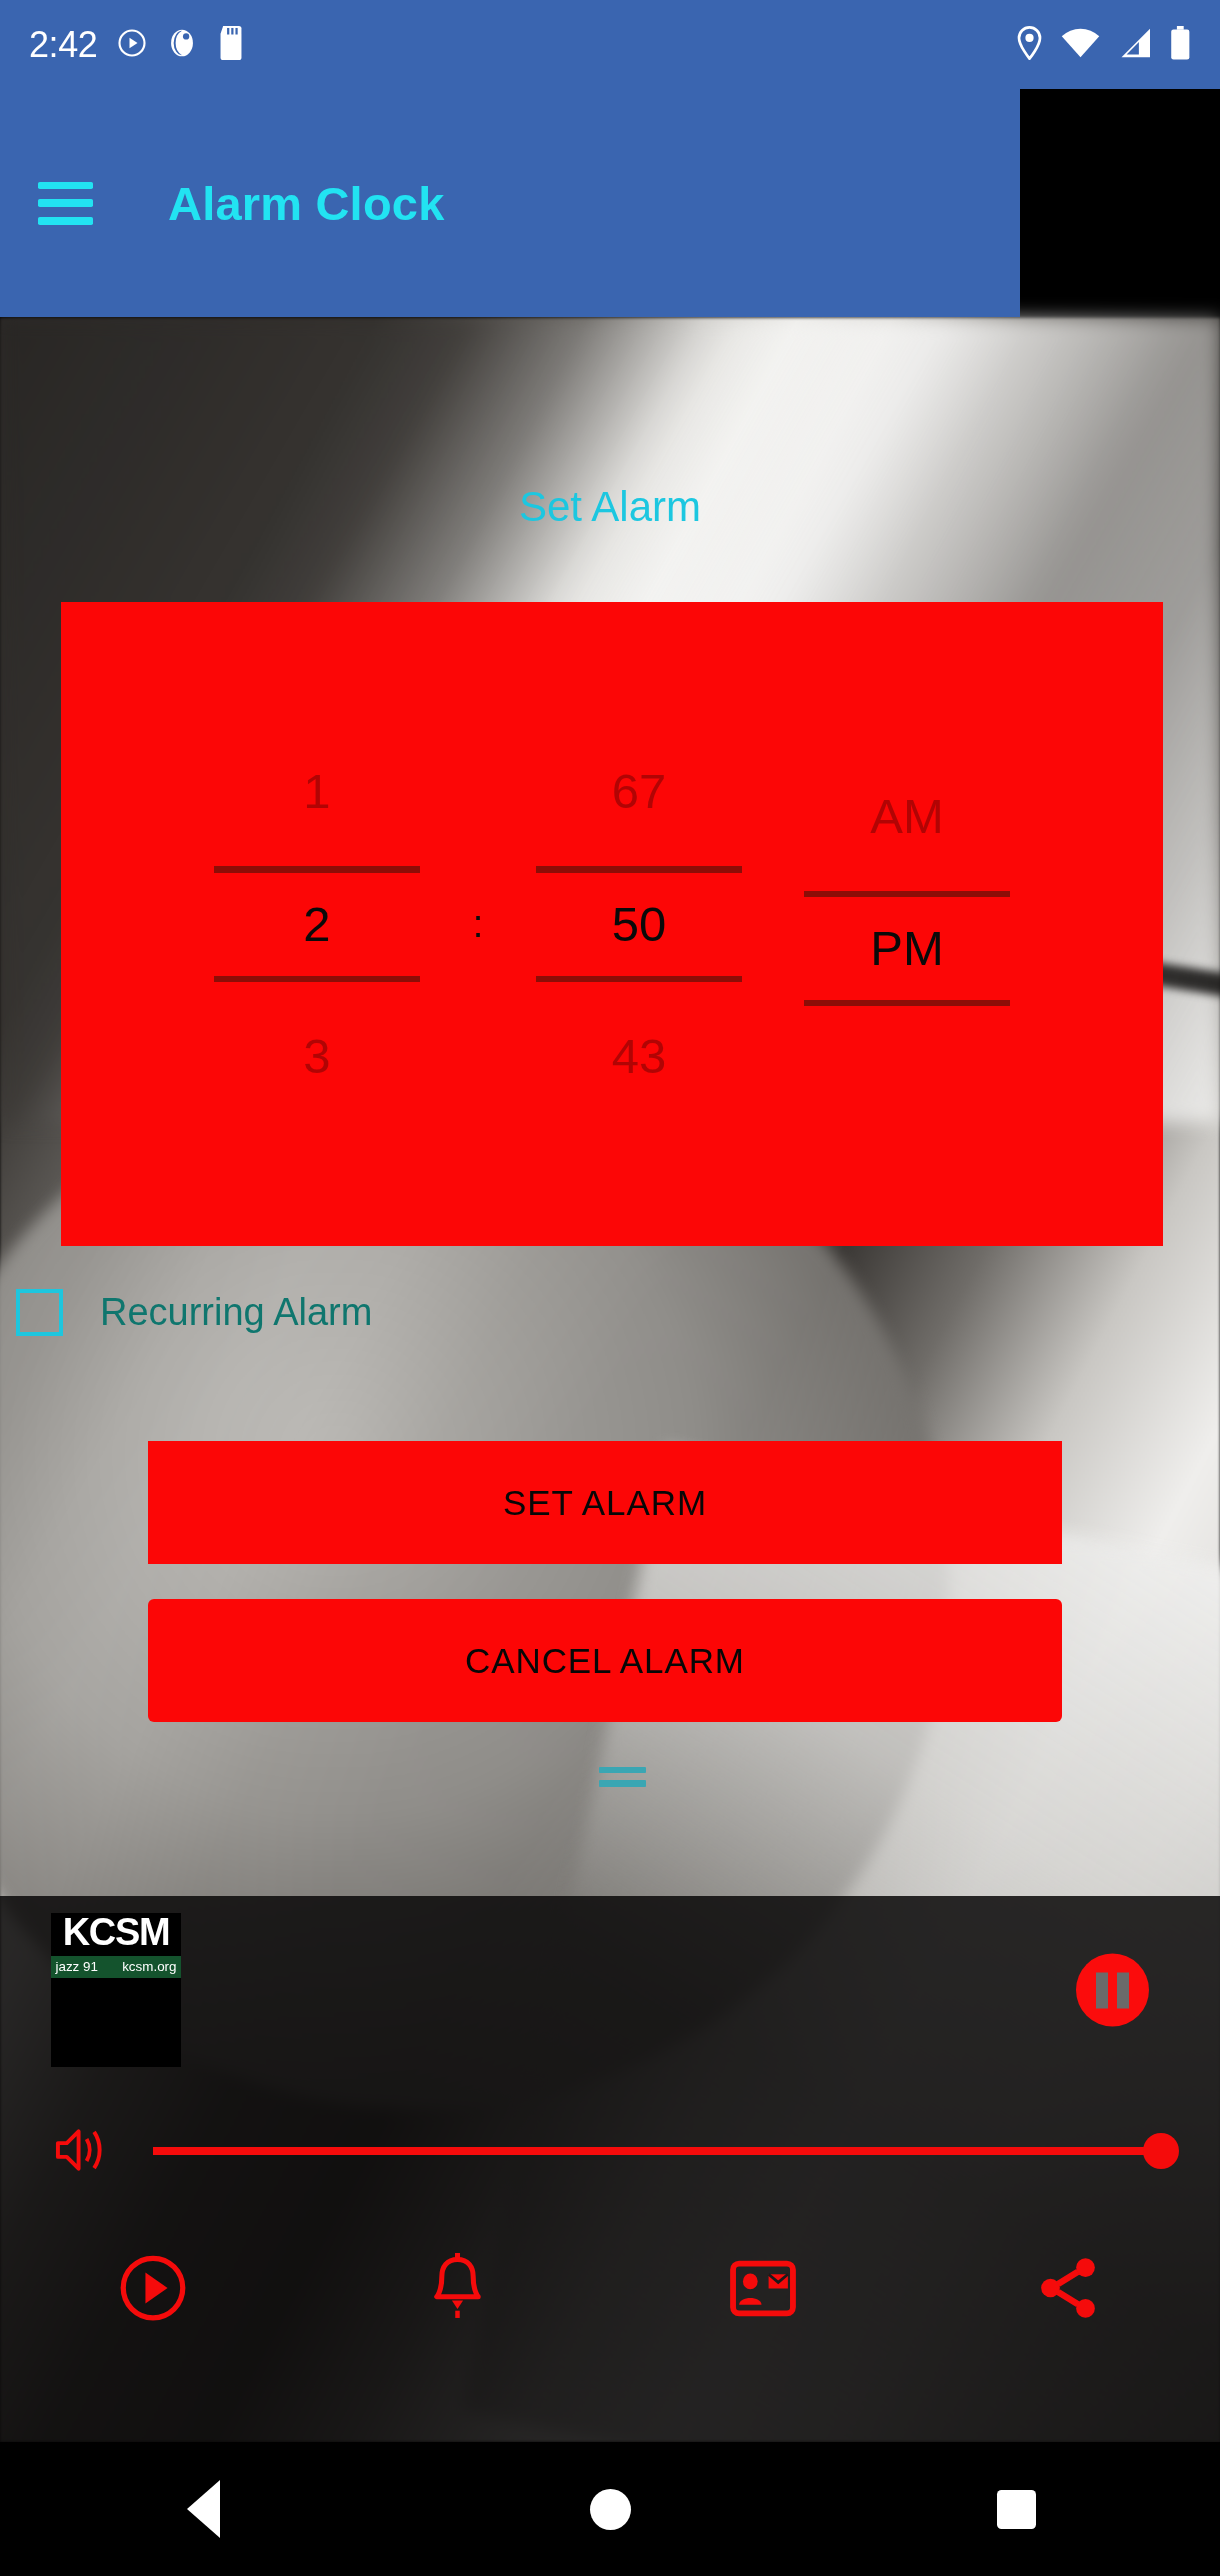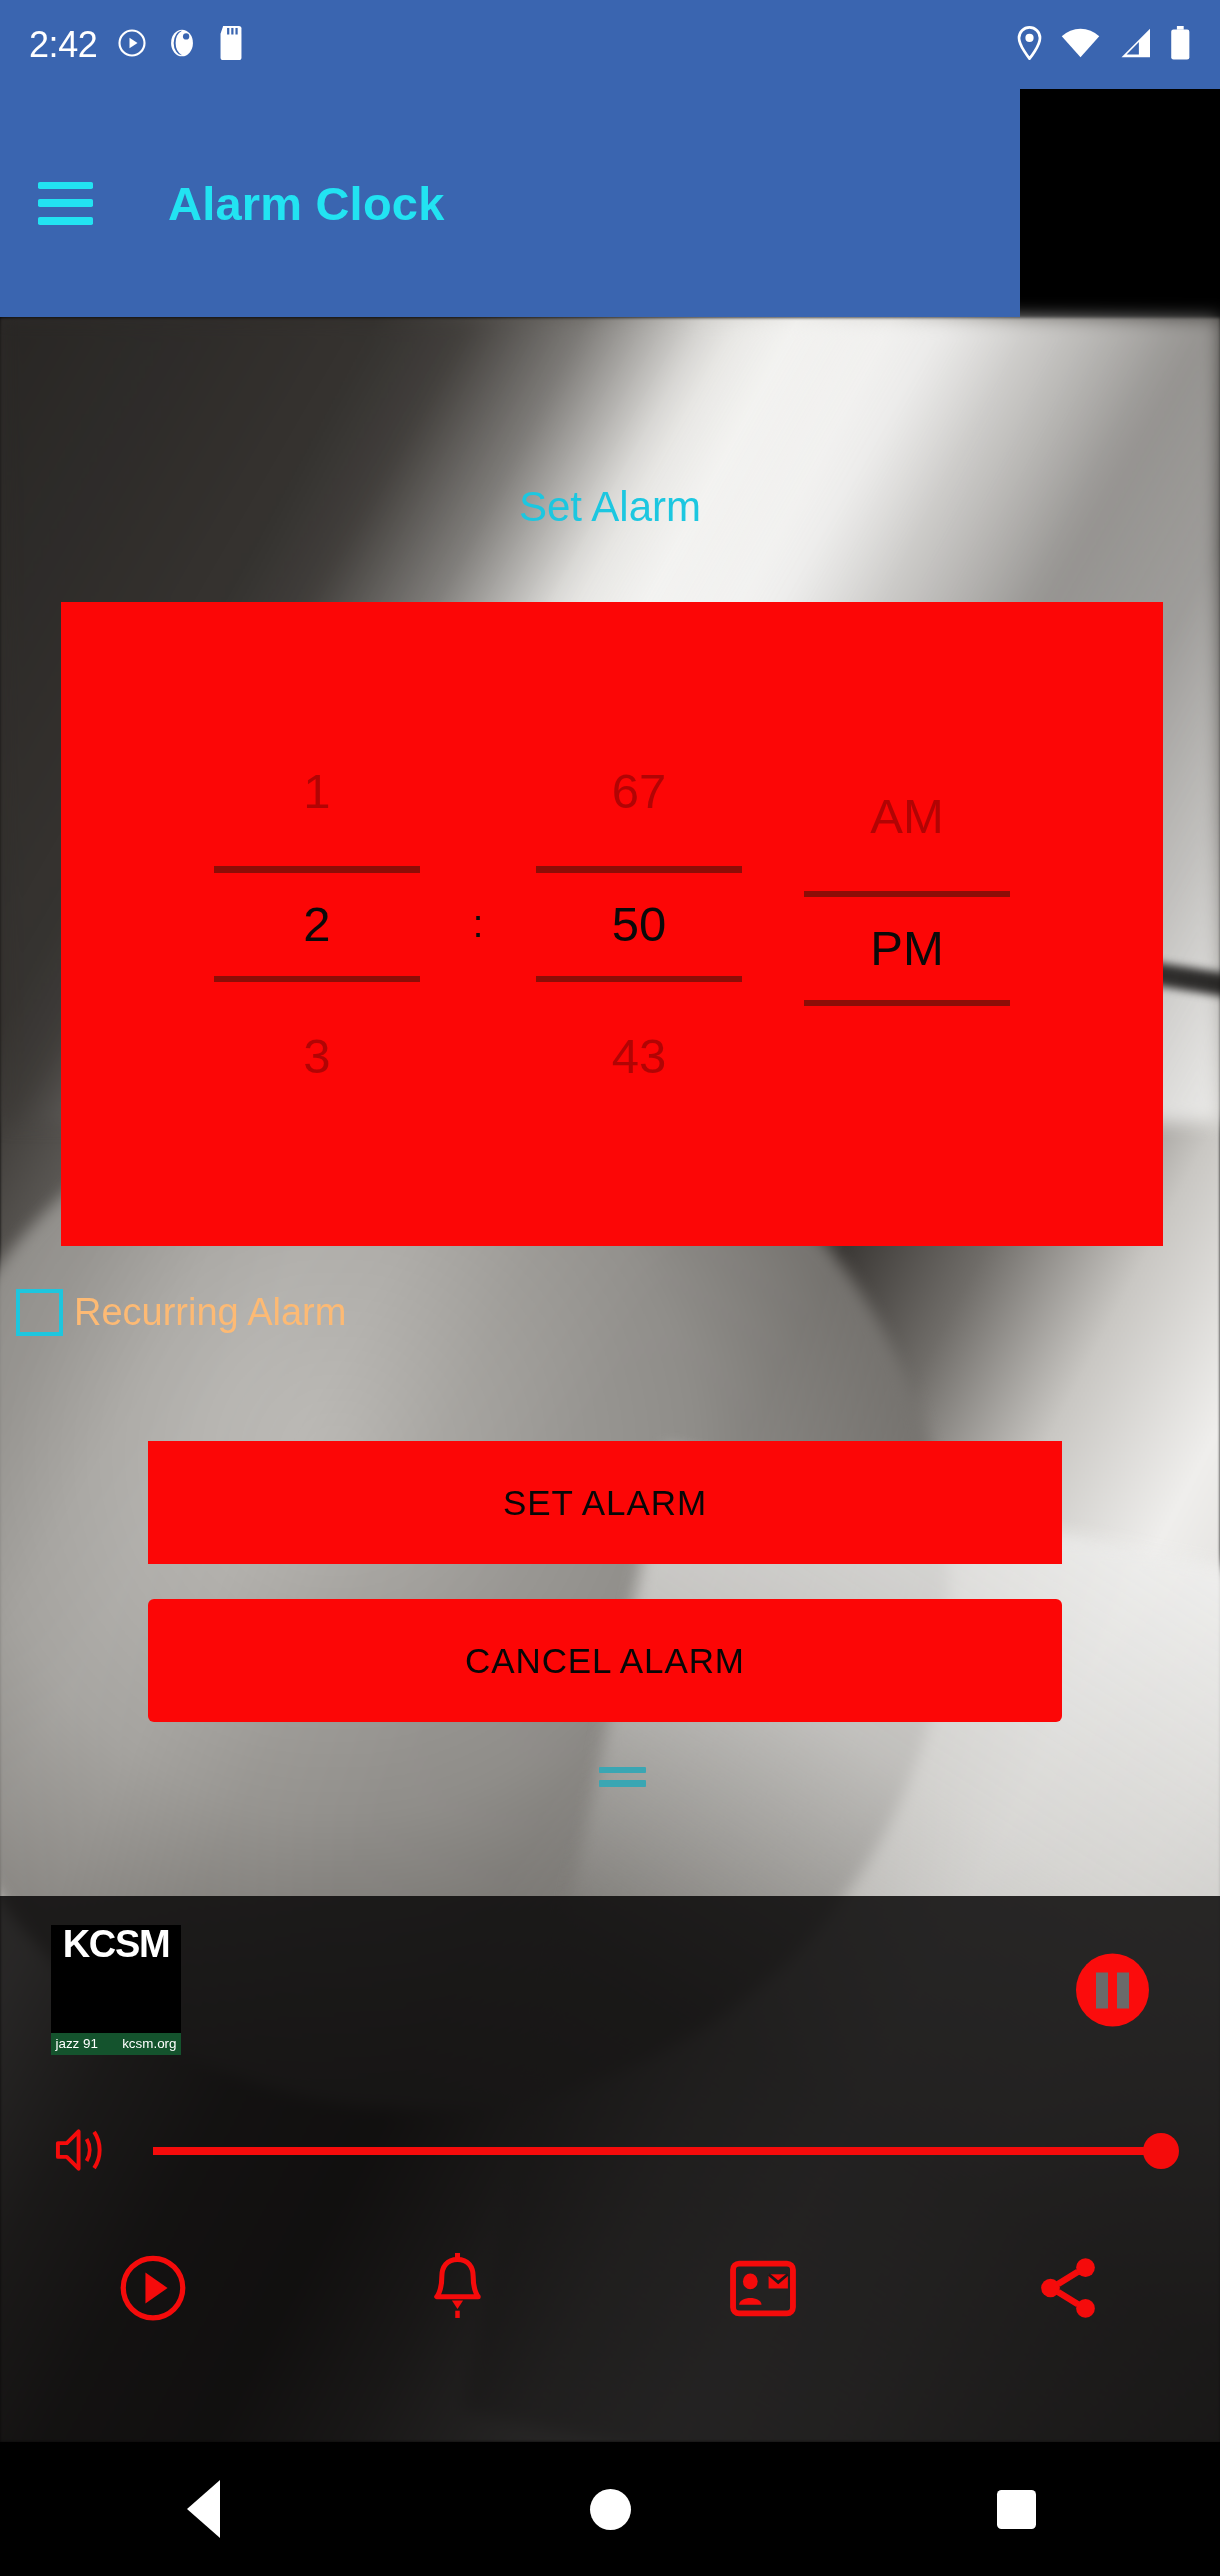--- a/index.html
+++ b/index.html
@@ -96,43 +96,43 @@
   .tp-gap-a { height:50px; }
   .tp-gap-b { height:50px; }
   .tp-rule { width:206px; height:6.3px; background:#8c0d07; margin:0; }
   .tp-sp { height:27px; }
 
   
   .recurring-row {
     position:absolute; left:16px; top:971px; display:flex; align-items:center; z-index:12;
   }
   .chk-box { width:47px; height:47px; border:4.5px solid #1ec6de; background:transparent; cursor:pointer; }
-  .recurring-label { margin-left:11px; color:#fdba74; font-size:38px; }
+  .recurring-label { margin-left:37px; color:#0f766e; font-size:38px; }
 
   
   .btn {
     position:absolute; left:148px; width:914px; height:123px; background:#fc0606;
     display:flex; align-items:center; justify-content:center;
     color:#070707; font-size:35px; font-weight:400; letter-spacing:0.9px; cursor:pointer; z-index:12;
   }
   .btn-set    { top:1123px; }
   .btn-cancel { top:1281px;border-radius:6px; }
 
   .drag-handle { position:absolute; left:599px; top:1449px; width:47px; z-index:12; cursor:pointer; }
   .drag-handle span { display:block; height:6.3px; background:#3aa6b3; margin-bottom:7.2px; border-radius:0.9px; }
 
   
   .player {
     position:absolute; left:0; top:1896px; width:1220px; height:546px;
     background:rgba(10,9,9,.86); z-index:20;
   }
   .player-top { position:relative; height:188px; display:flex; align-items:center; padding-left:51px; }
   .album-art {
-    width:130px; height:130px; background:#000; position:relative; flex:0 0 auto;
-    display:flex; flex-direction:column; justify-content:space-between; overflow:hidden;
+    width:130px; height:154px; background:#000; position:relative; flex:0 0 auto;
+    display:flex; flex-direction:column; justify-content:flex-start; overflow:hidden;
   }
   .kcsm-text { color:#fff; font-size:38px; font-weight:700; letter-spacing:-1.3px;
     text-align:center; line-height:1; }
   .kcsm-bar { margin-top:4.5px; height:22.4px; background:#14532d; display:flex;
     align-items:center; justify-content:space-between; padding:0 4.5px; }
   .kcsm-bar span { color:#fff; font-size:13.4px; line-height:1; }
   .track-meta { margin-left:31px; display:flex; flex-direction:column; gap:1.8px; }
   .track-title { color:#1fb8d6; font-size:40px; font-weight:700; }
   .track-sub { color:#25bcd6; font-size:37px; font-weight:400; }
   .pause-btn {

